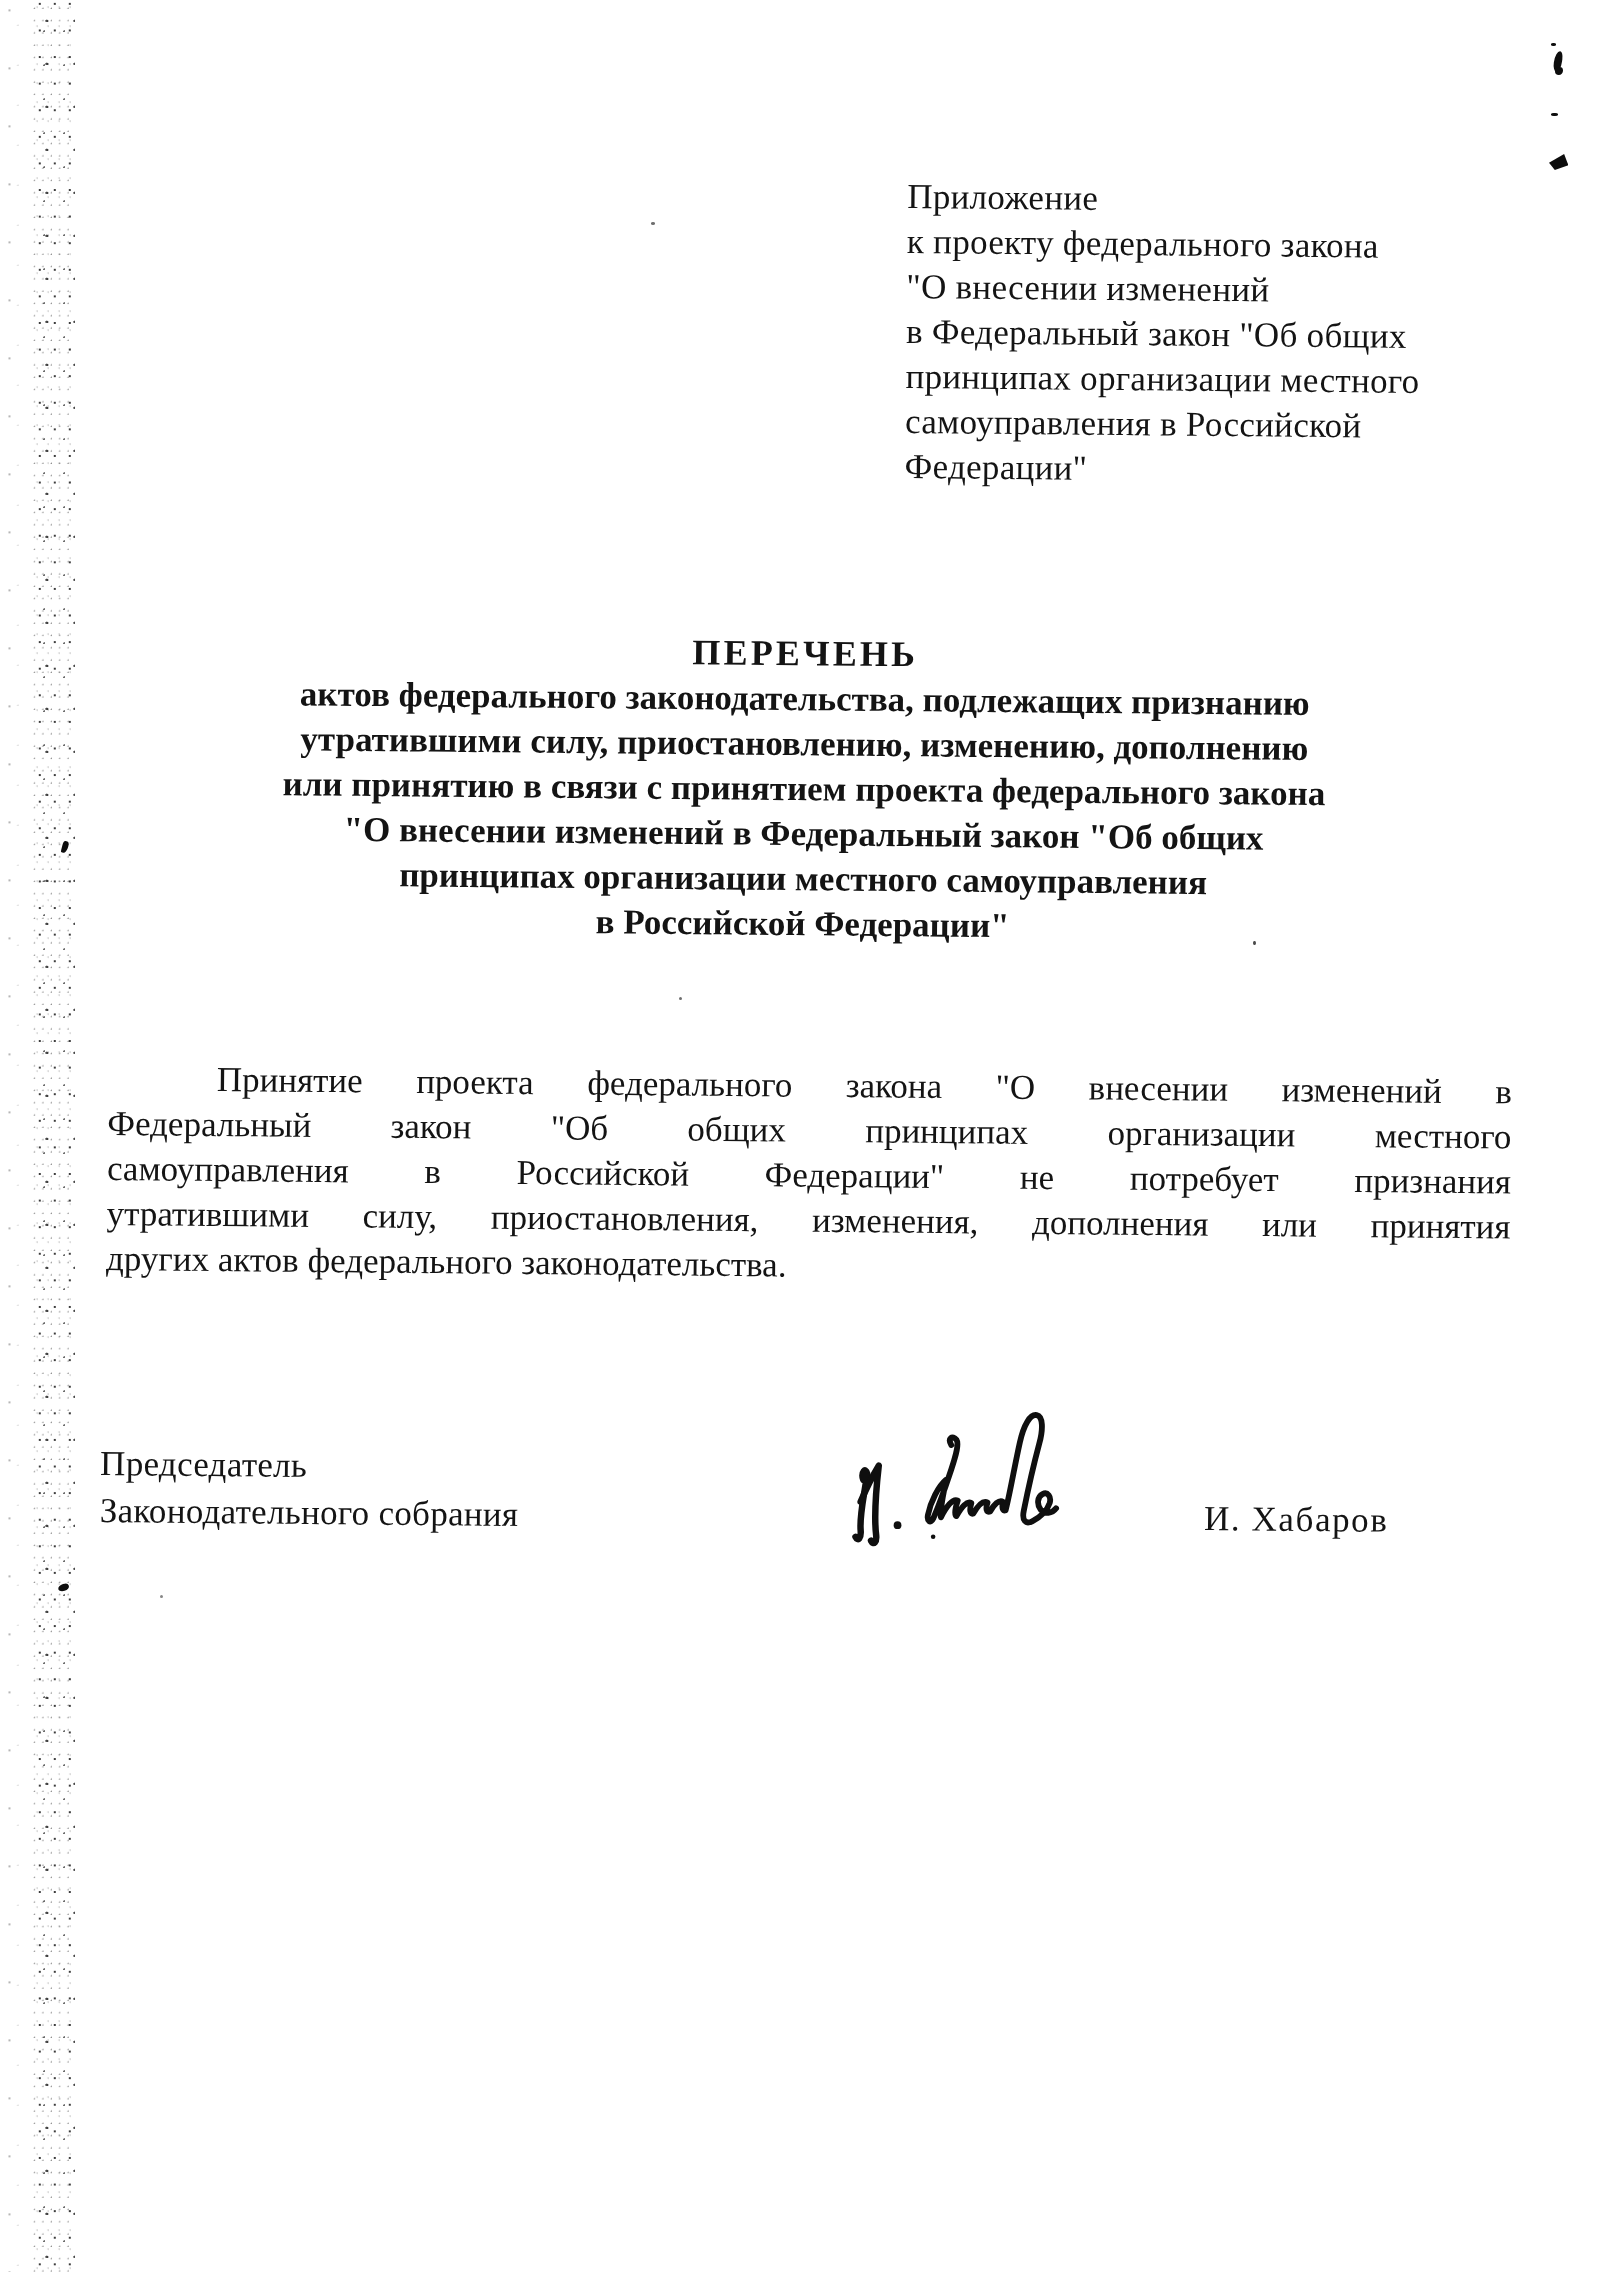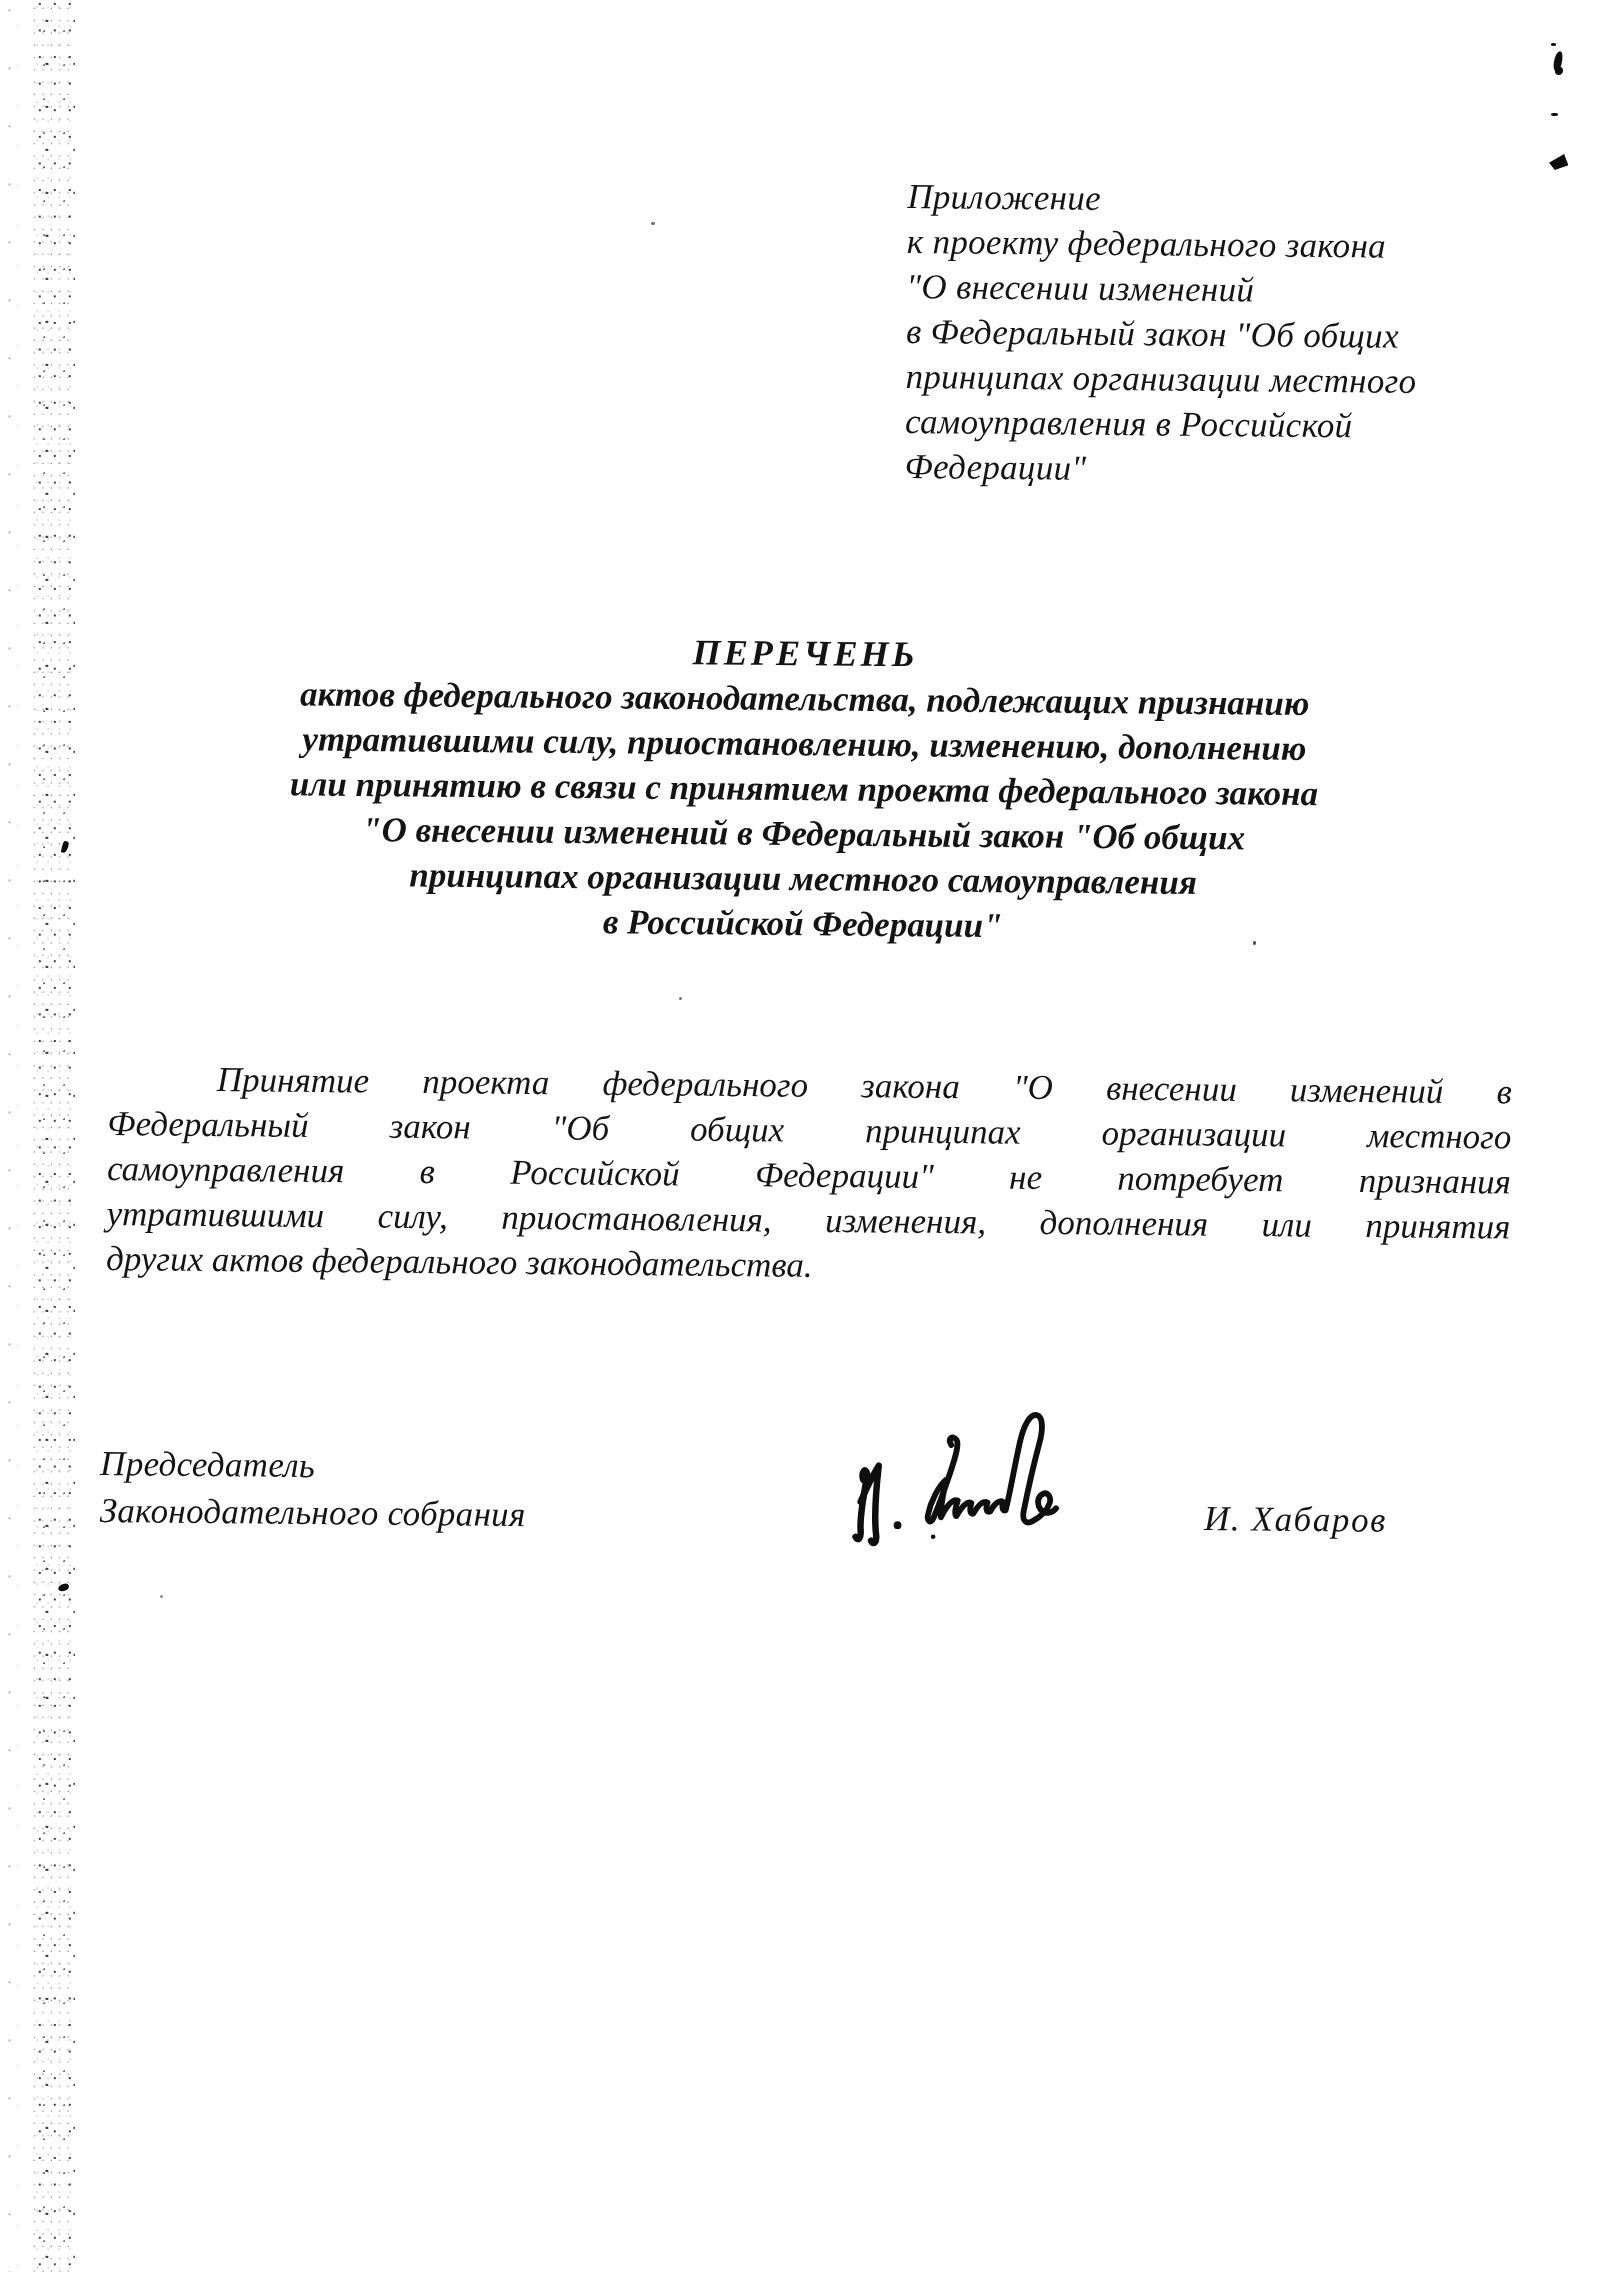--- a/index.html
+++ b/index.html
@@ -3,21 +3,21 @@
 <meta charset="utf-8">
 <style>
   * { margin:0; padding:0; box-sizing:border-box; }
   html,body { background:#ffffff; }
   body {
     width:1617px; height:2273px;
     font-family:"Liberation Serif","DejaVu Serif",serif;
     color:#141414;
     position:relative; overflow:hidden;
   }
-  .page { position:absolute; inset:0; background:#ffffff;font-style:italic; }
+  .page { position:absolute; inset:0; background:#ffffff; }
 
   
   .noise-strip { position:absolute; top:0; height:2273px; pointer-events:none; }
   .noise-dense {
     left:32px; width:43px;
     background-image:
       radial-gradient(circle at 1.9px 1.9px, rgba(25,25,25,.85) 0.9px, transparent 1.4px),
       radial-gradient(circle at 1.3px 1.3px, rgba(80,80,80,.65) 0.6px, transparent 1px),
       radial-gradient(circle at 2.6px 1.9px, rgba(15,15,15,.8) 1.1px, transparent 1.6px),
       radial-gradient(circle at 1.3px 2.6px, rgba(120,120,120,.5) 0.6px, transparent 1px),

